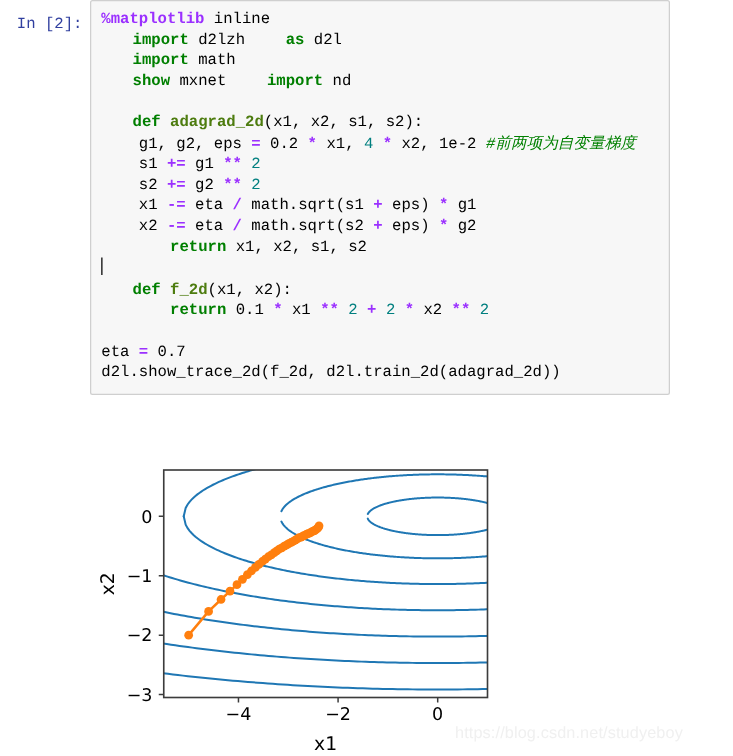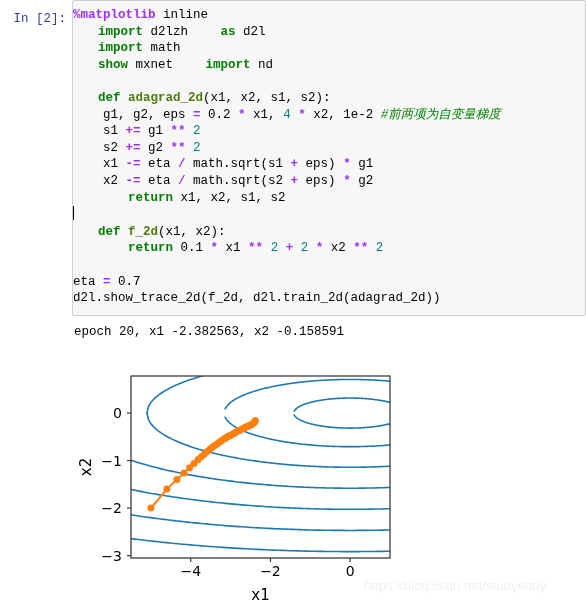--- a/index.html
+++ b/index.html
@@ -12,21 +12,21 @@
     height: 605px;
     position: relative;
     overflow: hidden;
     font-family: "Liberation Sans", sans-serif;
   }
 
   
   #notebook {
     position: absolute;
     left: 0; top: 0;
-    width: 586px;
+    width: 536px;
   }
   .cell-row {
     display: flex;
     align-items: flex-start;
   }
   .prompt {
     width: 66px;
     flex: 0 0 66px;
     text-align: right;
     padding-right: 6px;
@@ -36,21 +36,21 @@
     color: #303f9f;
     line-height: 16.5px;
     white-space: pre;
     user-select: none;
   }
   .input-area {
     flex: 1 1 auto;
     background: #f7f7f7;
     border: 1px solid #cfcfcf;
     border-radius: 2px;
-    padding: 6px 6px 8px 0;
+    padding: 6px 6px 8px 8px;
     box-sizing: border-box;
     min-height: 290px;
   }
   pre.code {
     margin: 0;
     font-family: "Liberation Mono", monospace;
     font-size: 12.5px;
     line-height: 16.6px;
     color: #000000;
     white-space: pre;
@@ -142,24 +142,20 @@
     <span class="k">return</span> x1, x2, s1, s2
 <span class="caret"></span>
 <span class="k">def</span> <span class="nf">f_2d</span>(x1, x2):
     <span class="k">return</span> <span class="mf">0.1</span> <span class="o">*</span> x1 <span class="o">**</span> <span class="mi">2</span> <span class="o">+</span> <span class="mi">2</span> <span class="o">*</span> x2 <span class="o">**</span> <span class="mi">2</span>
 
 eta <span class="o">=</span> <span class="mf">0.7</span>
 d2l.show_trace_2d(f_2d, d2l.train_2d(adagrad_2d))</pre>
     </div>
   </div>
 
-  <div class="output-row">
-    <div class="output-spacer"></div>
-    <pre class="stdout">epoch 20, x1 -2.382563, x2 -0.158591</pre>
-  </div>
 
 </div>
 
 <div id="plot-wrap">
   <svg id="plot-svg" width="340" height="243" viewBox="0 0 340 243">
     <rect x="0" y="0" width="340" height="243" fill="#ffffff"></rect>
     <g id="axes-group">
         <defs>
           <clipPath id="axclip">
             <rect x="65" y="14" width="259" height="182"></rect>

